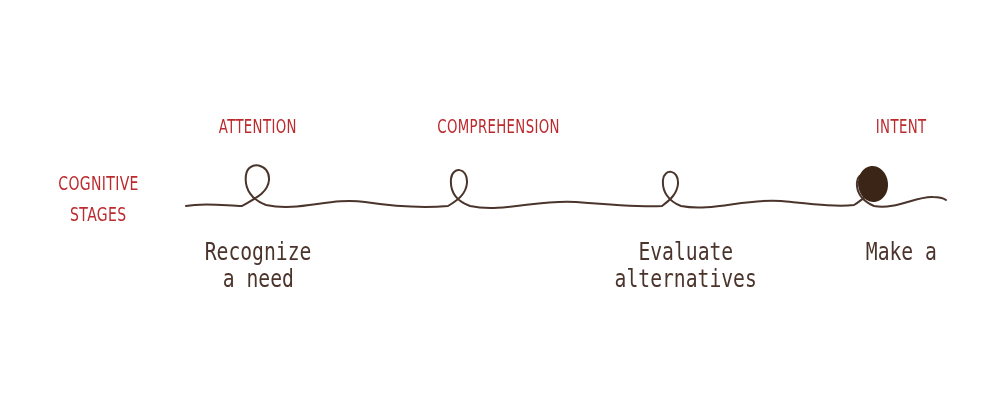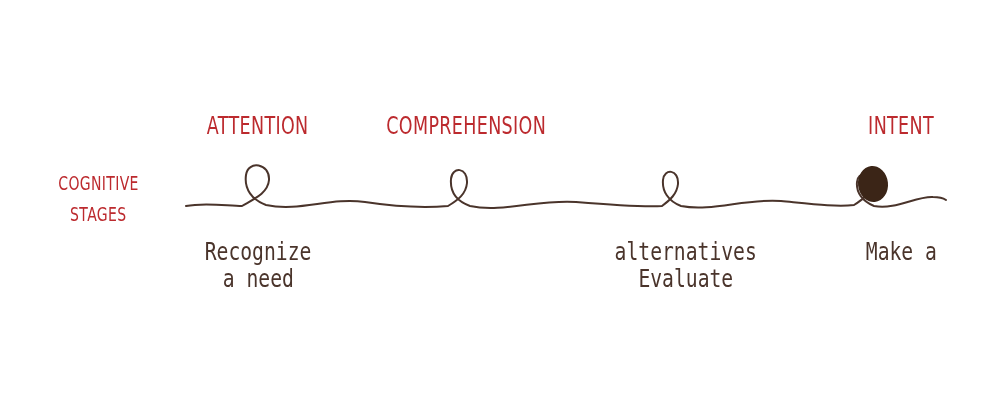--- a/index.html
+++ b/index.html
@@ -34,21 +34,21 @@
     line-height: 31px;
     font-weight: 400;
     letter-spacing: 0.5px;
   }
   .stage-label {
     position: absolute;
     top: 112px;
     width: 240px;
     text-align: center;
     color: var(--accent);
-    font-size: 25px;
+    font-size: 19px;
     line-height: 28px;
     font-weight: 400;
     letter-spacing: 0.5px;
   }
   .stage-desc {
     position: absolute;
     top: 239px;
     width: 240px;
     text-align: center;
     color: var(--line);
@@ -63,21 +63,21 @@
     white-space: nowrap;
   }
   .cond-mono {
     display: inline-block;
     transform: scaleX(0.82);
     transform-origin: 50% 50%;
     white-space: nowrap;
   }
   .line-block { display: block; }
   .col-1 { left: 138px; }
-  .col-2 { left: 346px; }
+  .col-2 { left: 346px; text-align: right; }
   .col-3 { left: 566px; }
   .col-4 { left: 781px; }
 </style>
 </head>
 <body>
 
 <div class="canvas">
 
   <svg class="squiggle-svg" viewBox="0 0 1000 400" aria-hidden="true">
     <path d="M 186 206
@@ -118,20 +118,20 @@
   </div>
   <div class="stage-label col-4">
     <span class="cond">INTENT</span>
   </div>
 
   <div class="stage-desc col-1">
     <span class="line-block"><span class="cond-mono">Recognize</span></span>
     <span class="line-block"><span class="cond-mono">a need</span></span>
   </div>
   <div class="stage-desc col-3">
+    <span class="line-block"><span class="cond-mono">Evaluate</span></span>
     <span class="line-block"><span class="cond-mono">alternatives</span></span>
-    <span class="line-block"><span class="cond-mono">Evaluate</span></span>
   </div>
   <div class="stage-desc col-4">
     <span class="line-block"><span class="cond-mono">Make a</span></span>
   </div>
 
 </div>
 
 </body></html>

